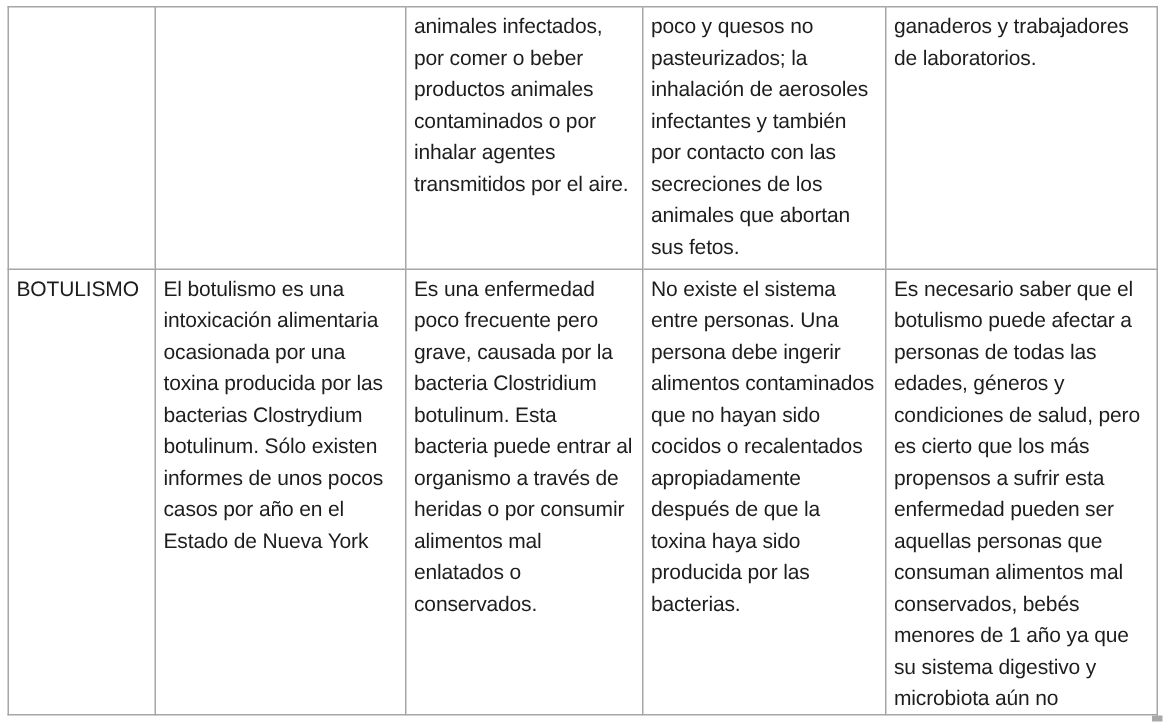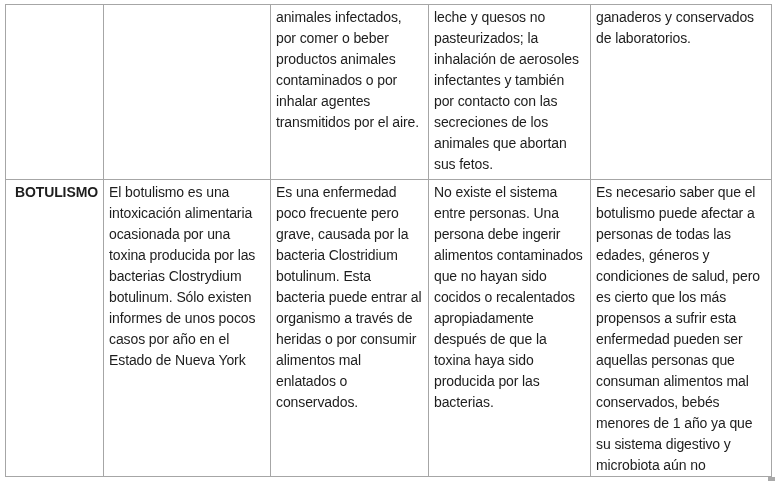--- a/index.html
+++ b/index.html
@@ -31,22 +31,21 @@
     font-size: 14px;
     line-height: 21px;
     color: #1d1d1d;
     letter-spacing: -0.1px;
     overflow: hidden;
     word-wrap: break-word;
   }
   tr.row-top-partial { height: 175px; }
   tr.row-botulismo   { height: 292px; }
   td.cell-disease-name {
-    font-weight: 700;
-    text-align: right;
+    font-weight: 400;
   }
   .col-1 { width: 98px;  }
   .col-2 { width: 167px; }
   .col-3 { width: 158px; }
   .col-4 { width: 162px; }
   .col-5 { width: 181px; }
   .resize-handle {
     position: absolute;
     right: 0;
     bottom: 0;
@@ -65,22 +64,22 @@
       <col class="col-2">
       <col class="col-3">
       <col class="col-4">
       <col class="col-5">
     </colgroup>
     <tbody>
       <tr class="row-top-partial">
         <td></td>
         <td></td>
         <td>animales infectados, por comer o beber productos animales contaminados o por inhalar agentes transmitidos por el aire.</td>
-        <td>leche y quesos no pasteurizados; la inhalación de aerosoles infectantes y también por contacto con las secreciones de los animales que abortan sus fetos.</td>
-        <td>ganaderos y conservados de laboratorios.</td>
+        <td>poco y quesos no pasteurizados; la inhalación de aerosoles infectantes y también por contacto con las secreciones de los animales que abortan sus fetos.</td>
+        <td>ganaderos y trabajadores de laboratorios.</td>
       </tr>
       <tr class="row-botulismo">
         <td class="cell-disease-name">BOTULISMO</td>
         <td>El botulismo es una intoxicación alimentaria ocasionada por una toxina producida por las bacterias Clostrydium botulinum. Sólo existen informes de unos pocos casos por año en el Estado de Nueva York</td>
         <td>Es una enfermedad poco frecuente pero grave, causada por la bacteria Clostridium botulinum. Esta bacteria puede entrar al organismo a través de heridas o por consumir alimentos mal enlatados o conservados.</td>
         <td>No existe el sistema entre personas. Una persona debe ingerir alimentos contaminados que no hayan sido cocidos o recalentados apropiadamente después de que la toxina haya sido producida por las bacterias.</td>
         <td>Es necesario saber que el botulismo puede afectar a personas de todas las edades, géneros y condiciones de salud, pero es cierto que los más propensos a sufrir esta enfermedad pueden ser aquellas personas que consuman alimentos mal conservados, bebés menores de 1 año ya que su sistema digestivo y microbiota aún no</td>
       </tr>
     </tbody>
   </table>

